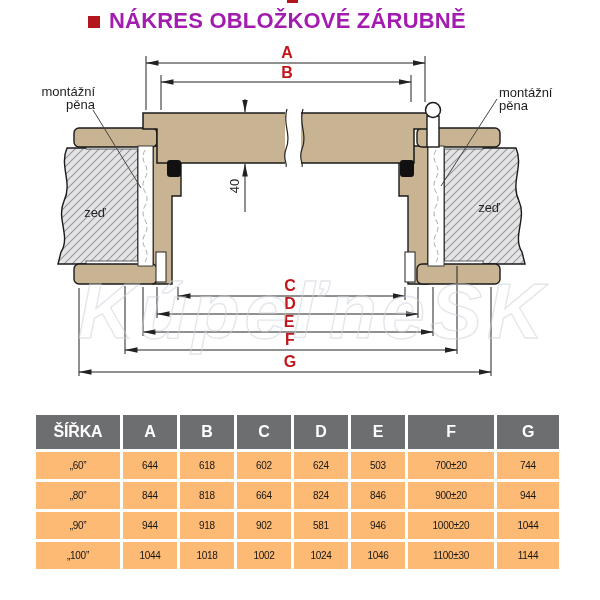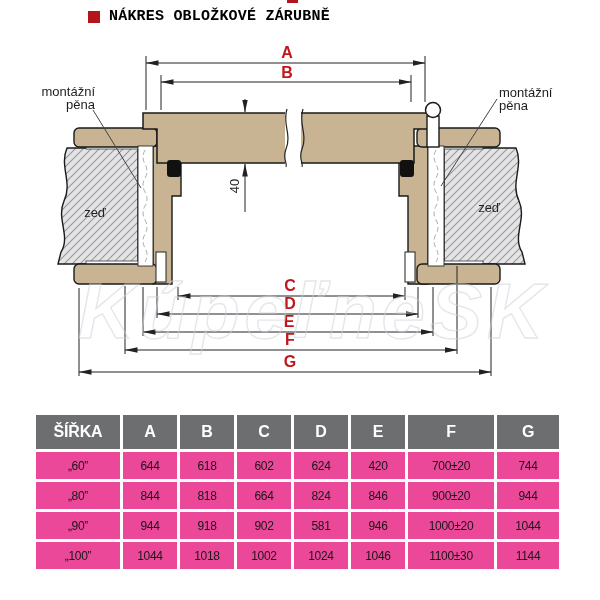--- a/index.html
+++ b/index.html
@@ -7,39 +7,39 @@
     width:600px;height:600px;background:#ffffff;overflow:hidden;position:relative;
     font-family:"Liberation Sans",sans-serif;
   }
   .title-row{
     position:absolute;left:88px;top:8px;display:flex;align-items:center;gap:9px;
   }
   .title-bullet{
     width:12px;height:12px;background:#b2151c;display:inline-block;margin-top:1px;
   }
   .page-title{
-    font-size:15px;font-weight:bold;color:#000000;letter-spacing:.2px;white-space:nowrap;font-family:Liberation Mono, monospace;
+    font-size:22px;font-weight:bold;color:#a21caf;letter-spacing:.2px;white-space:nowrap;
   }
   .top-sliver{position:absolute;left:287px;top:0;width:11px;height:3px;background:#b2151c;}
   svg.diagram{position:absolute;left:0;top:0;}
   svg text{font-family:"Liberation Sans",sans-serif;}
   .dim-letter{fill:#c0161c;font-weight:bold;font-size:16px;text-anchor:middle;}
   .anno{fill:#1d1d1d;font-size:13px;}
   .zed{fill:#242424;font-size:13px;text-anchor:middle;}
   .thick40{fill:#1d1d1d;font-size:13px;text-anchor:middle;}
   table.dims{
     position:absolute;left:33px;top:412px;border-collapse:separate;border-spacing:3px;
     table-layout:fixed;
   }
   table.dims th{
     background:#6d6e70;color:#ffffff;font-size:16px;font-weight:bold;height:32px;
     text-align:center;vertical-align:middle;letter-spacing:-.2px;
   }
   table.dims td{
-    background:#ec4899;color:#161616;font-size:12px;height:25px;
+    background:#fdba74;color:#161616;font-size:10px;height:25px;
     text-align:center;vertical-align:middle;letter-spacing:-.3px;
   }
   .c0{width:84px}.cn{width:54px}.cf{width:86px}.cg{width:62px}
 </style>
 </head>
 <body>
 
 <div class="top-sliver"></div>
 
 <div class="title-row">
@@ -178,21 +178,21 @@
       <th>G</th>
     </tr>
   </thead>
   <tbody>
     <tr>
       <td>„60”</td>
       <td>644</td>
       <td>618</td>
       <td>602</td>
       <td>624</td>
-      <td>420</td>
+      <td>503</td>
       <td>700±20</td>
       <td>744</td>
     </tr>
     <tr>
       <td>„80”</td>
       <td>844</td>
       <td>818</td>
       <td>664</td>
       <td>824</td>
       <td>846</td>

